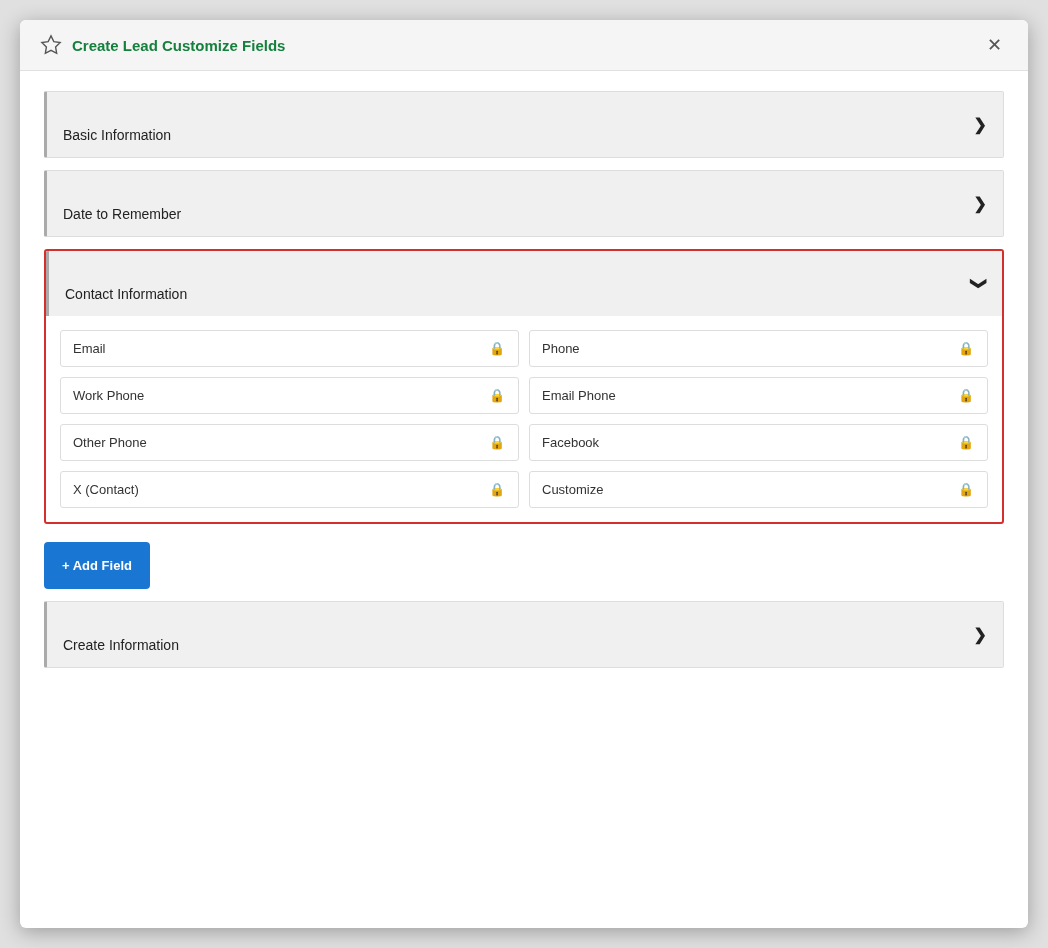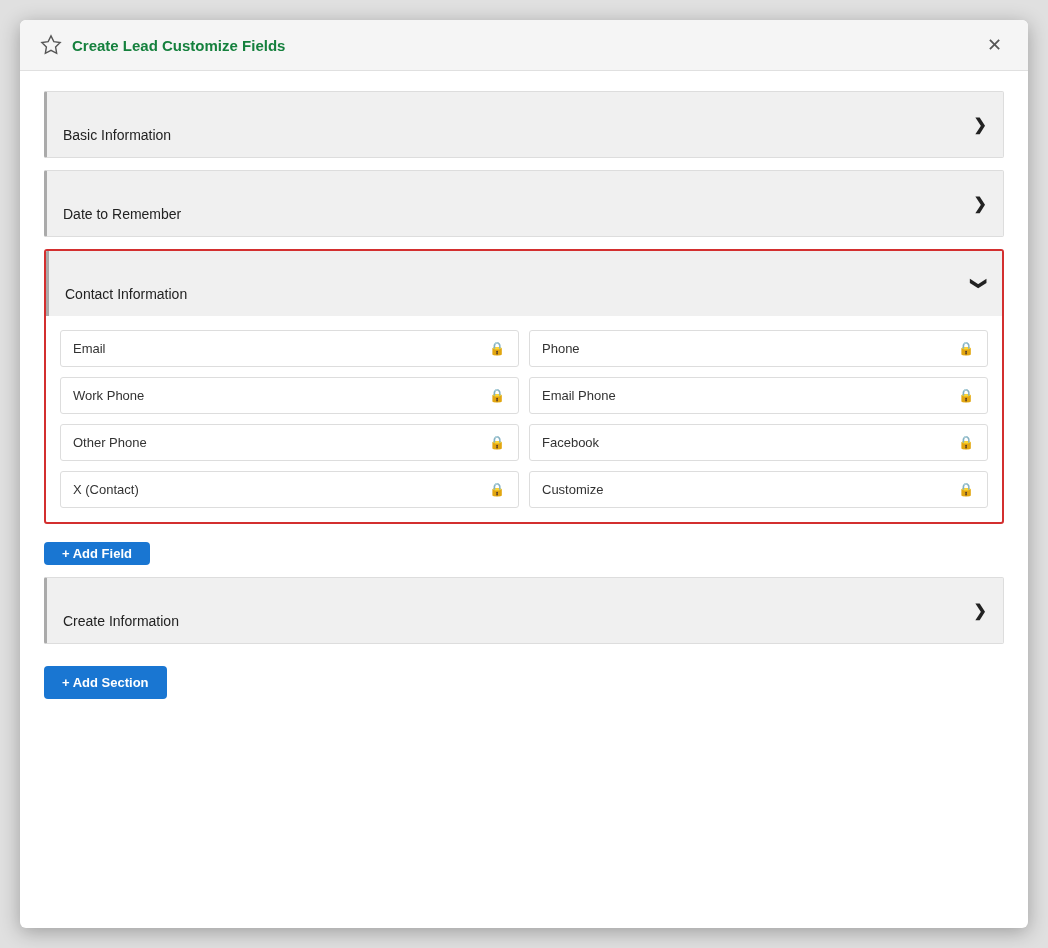--- a/index.html
+++ b/index.html
@@ -130,21 +130,21 @@
 
     .lock-icon {
       font-size: 13px;
       color: #999;
     }
 
     .add-field-btn {
       background: #1976d2;
       color: #fff;
       border: none;
-      padding: 4px 18px;
+      padding: 16px 18px;
       font-size: 13px;
       font-weight: 600;
       border-radius: 4px;
       cursor: pointer;
       display: flex;
       align-items: center;
       gap: 6px;
       width: fit-content;
       margin-top: 6px;
     }
@@ -242,16 +242,15 @@
       </div>
     </div>
 
     <button class="add-field-btn">+ Add Field</button>
 
     <div class="section-header">
       <span class="section-header-label">Create Information</span>
       <span class="chevron-icon">❯</span>
     </div>
 
-    <button class="add-section-btn">+ Add Section</button>
 
   </div>
 </div>
 
 </body></html>

